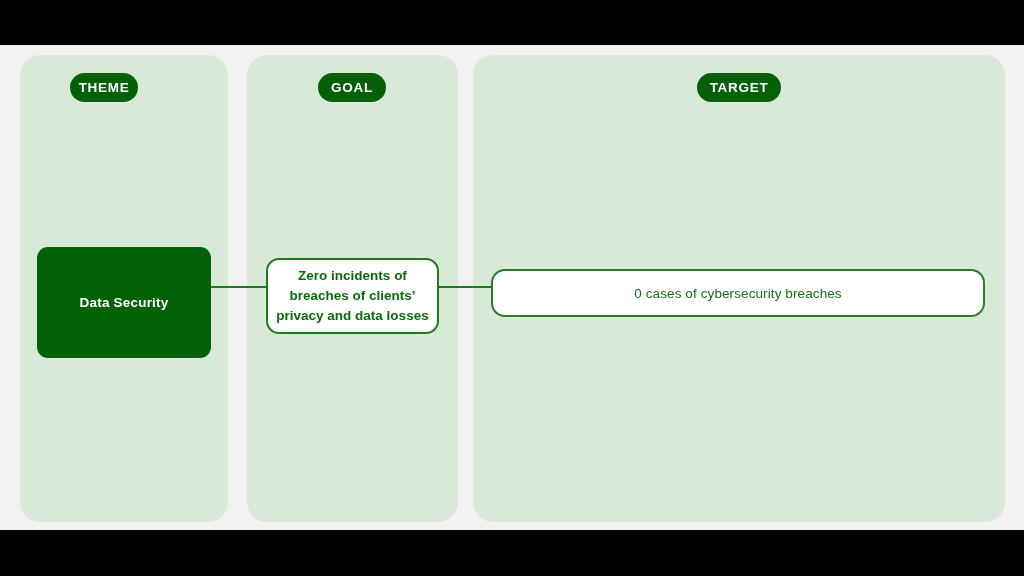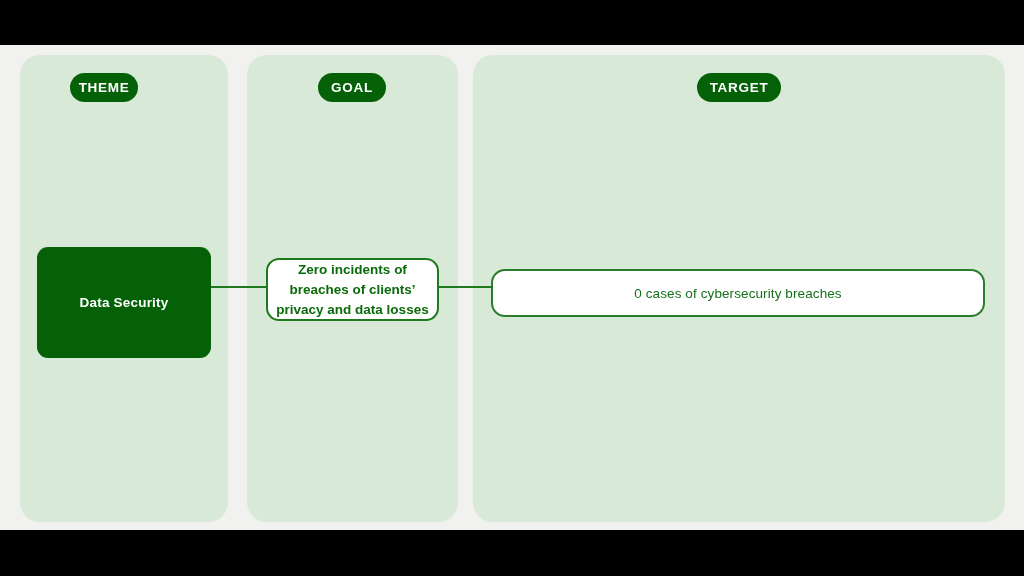--- a/index.html
+++ b/index.html
@@ -94,21 +94,21 @@
     color: #ffffff;
     font-size: 13.5px;
     font-weight: bold;
     letter-spacing: 0.2px;
   }
 
   .node-goal {
     left: 19px;
     top: 203px;
     width: 173px;
-    height: 63px;
+    height: 76px;
     background: #ffffff;
     border: 2px solid #1d7a1d;
     border-radius: 13px;
     color: #0b6b0b;
     font-size: 13.5px;
     font-weight: bold;
     line-height: 20px;
     padding: 0 6px;
   }
 

